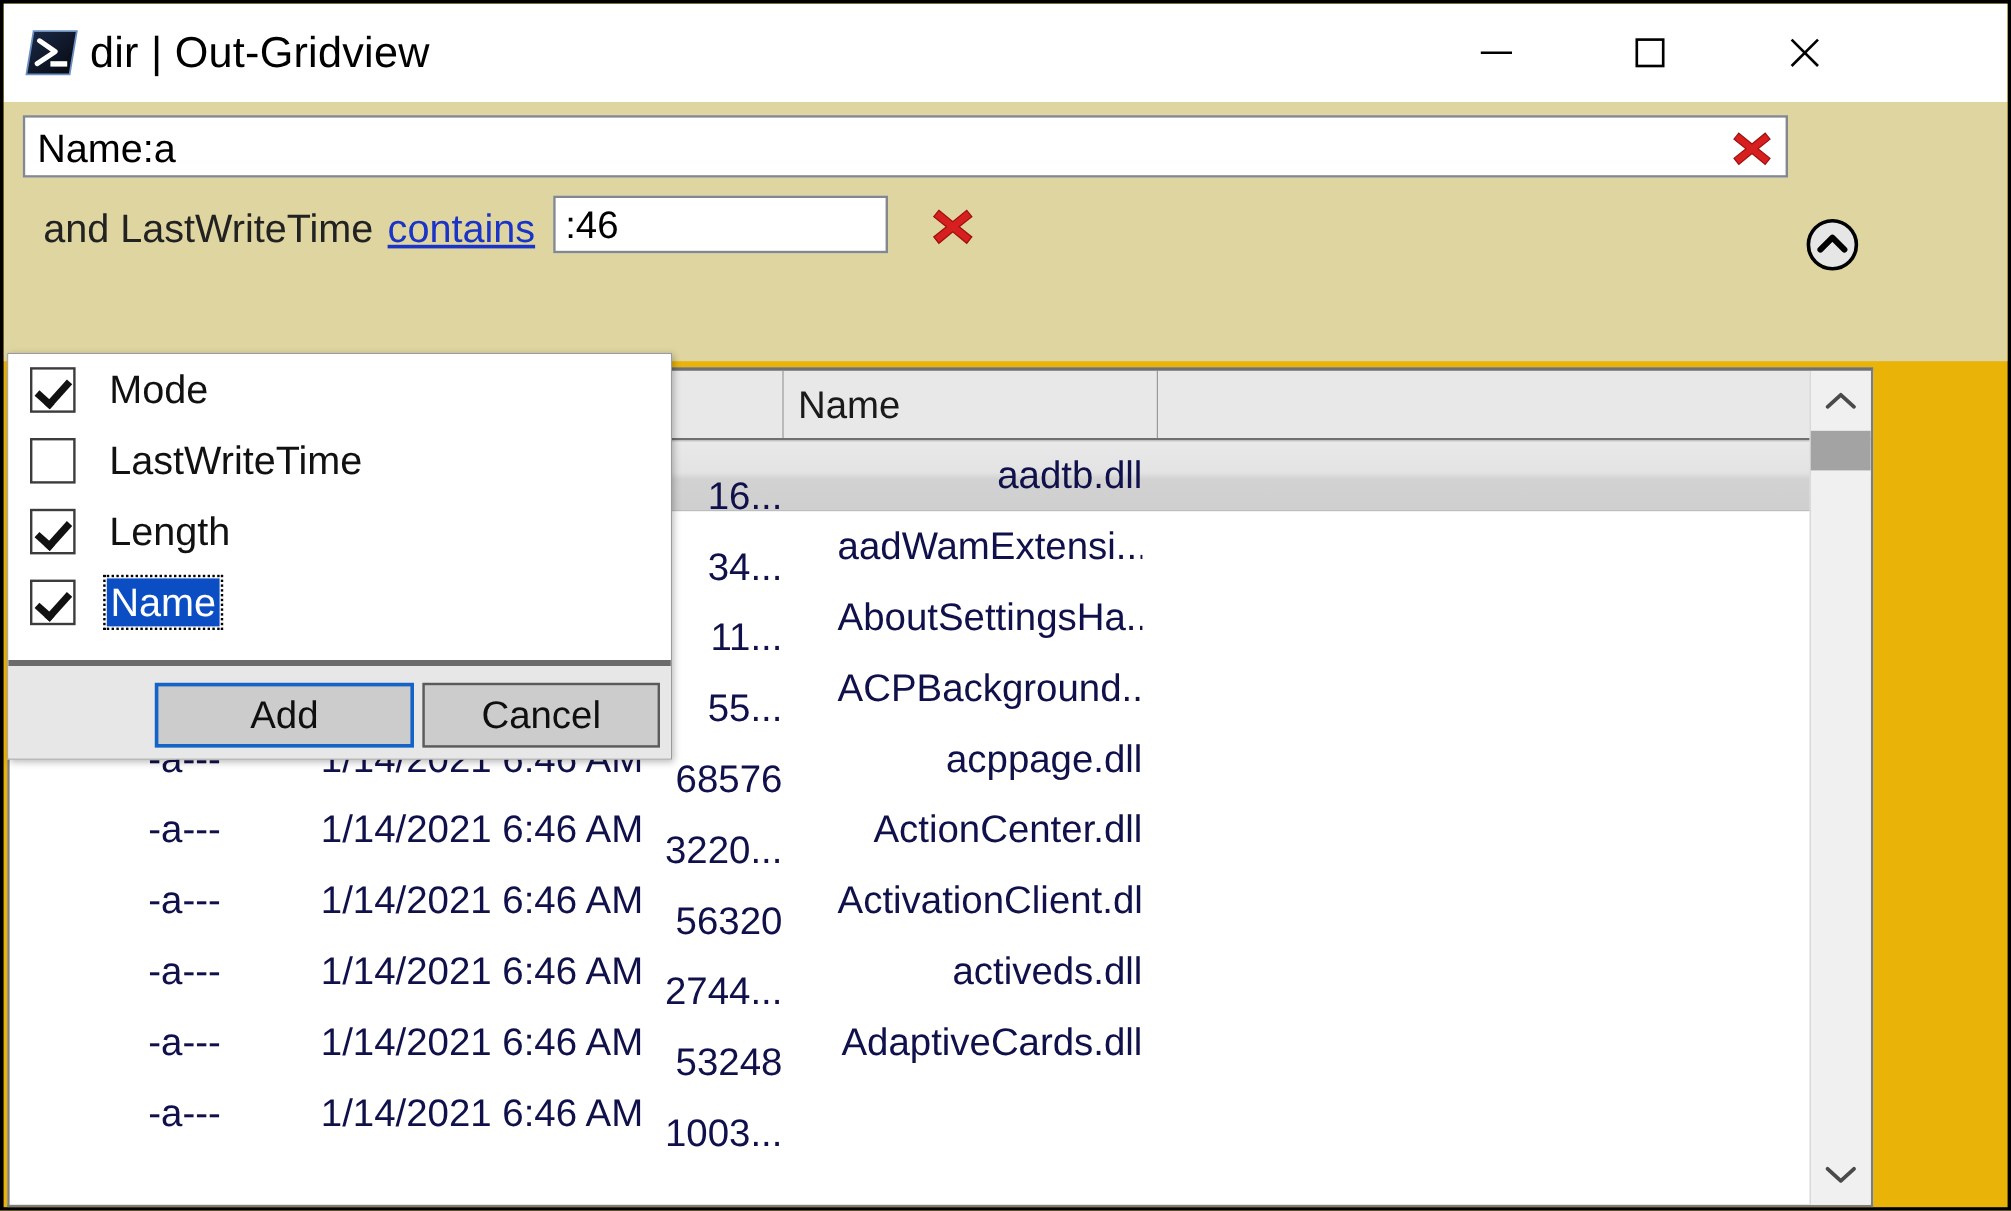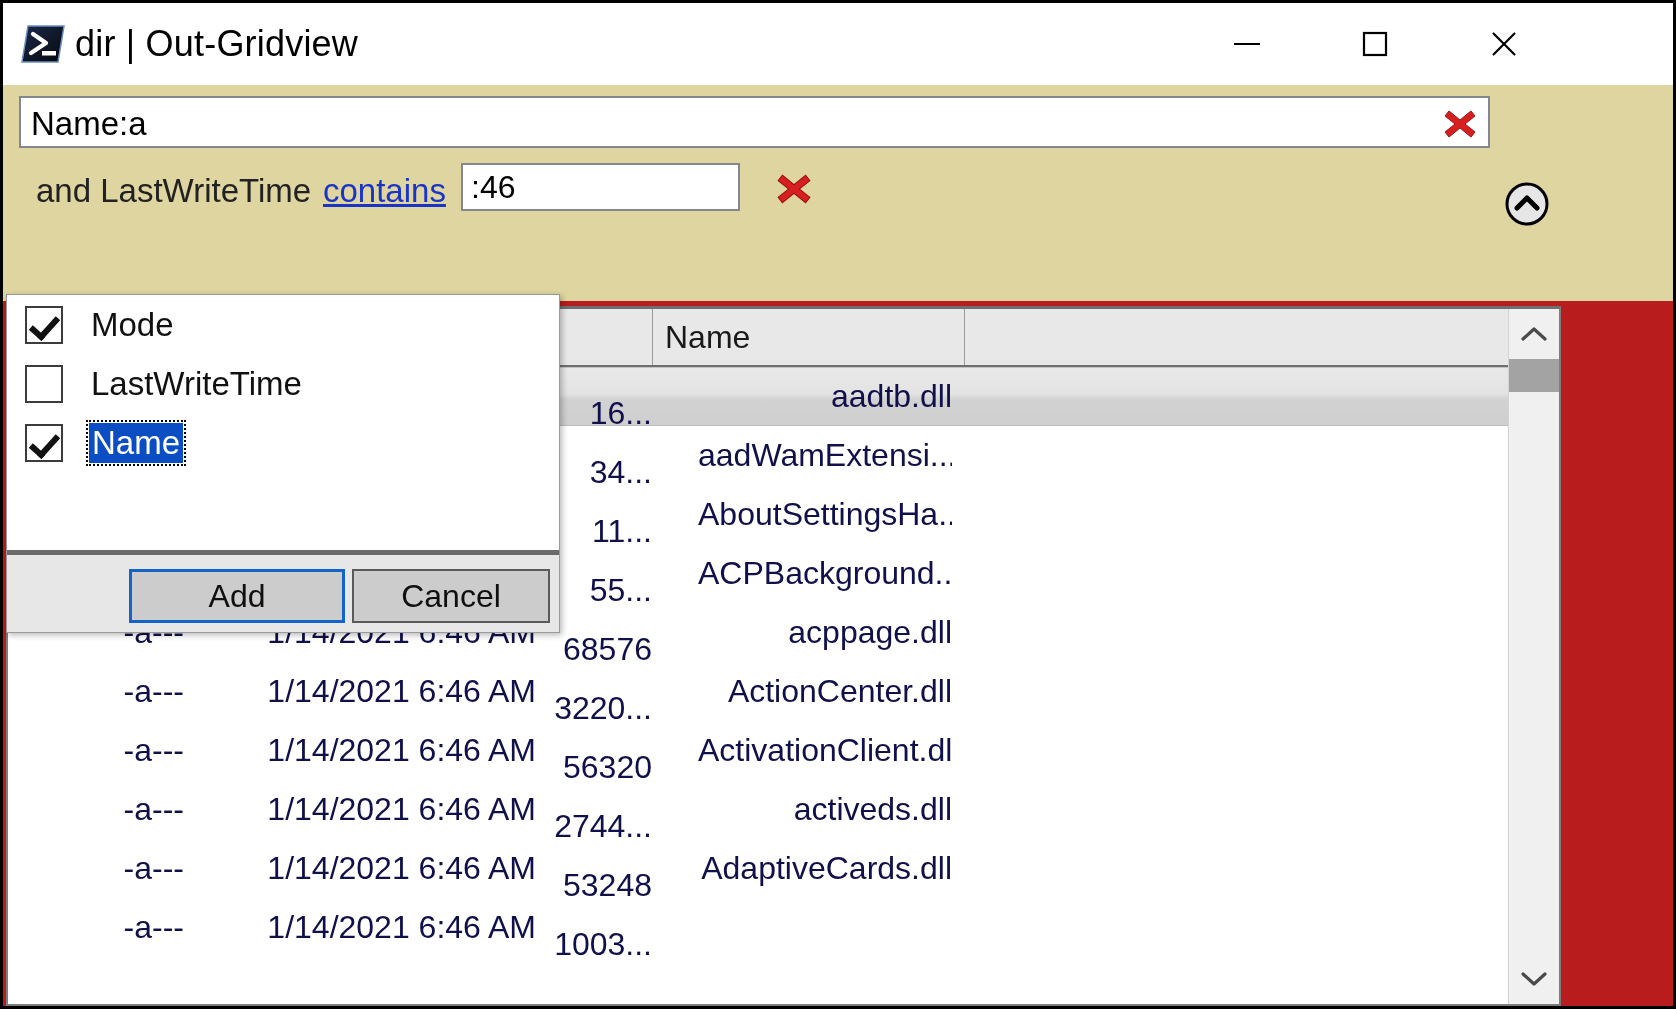--- a/index.html
+++ b/index.html
@@ -13,21 +13,21 @@
     position: relative;
   }
 
   
   #window {
     position: absolute;
     left: 0; top: 0;
     width: 1676px; height: 1009px;
     box-sizing: border-box;
     border: 3px solid #000000;
-    background: #b91c1c;
+    background: #eab308;
     overflow: hidden;
   }
 
   
   #titlebar {
     position: absolute;
     left: 0; top: 0;
     width: 100%; height: 82px;
     background: #ffffff;
   }
@@ -525,20 +525,24 @@
   <div id="criteria-popup">
     <div id="popup-list">
         <div class="popup-item">
           <div class="cb checked"></div>
           <div class="popup-label">Mode</div>
         </div>
         <div class="popup-item">
           <div class="cb"></div>
           <div class="popup-label">LastWriteTime</div>
         </div>
+        <div class="popup-item">
+          <div class="cb checked"></div>
+          <div class="popup-label">Length</div>
+        </div>
         <div class="popup-item focused">
           <div class="cb checked"></div>
           <div class="popup-label">Name</div>
         </div>
       </div>
     <div id="popup-footer">
       <div class="pbtn" id="popup-add">Add</div>
       <div class="pbtn" id="popup-cancel">Cancel</div>
     </div>
   </div>

